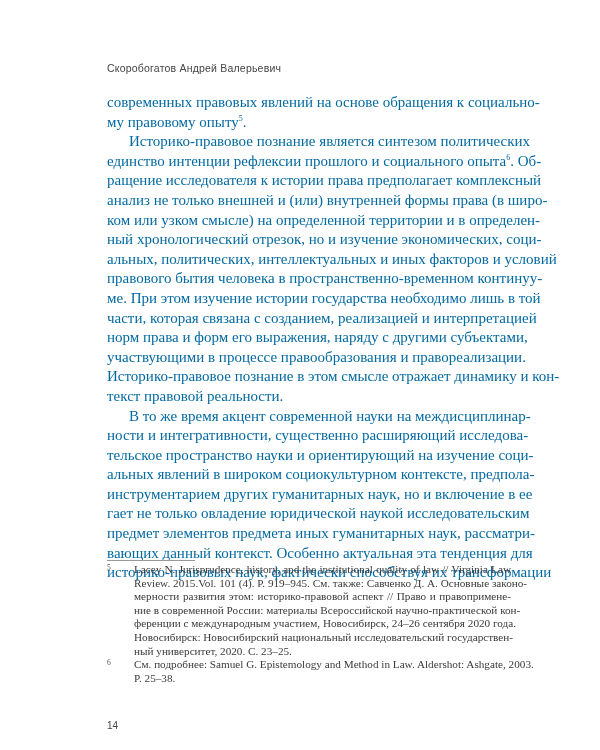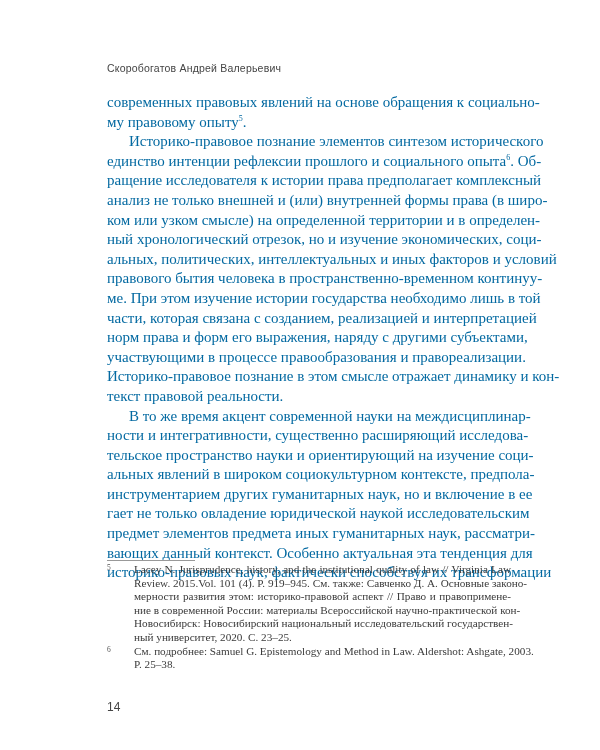--- a/index.html
+++ b/index.html
@@ -24,37 +24,37 @@
   .fn-rule { position: absolute; left: 107px; top: 560px; width: 88px; height: 0; border-top: 1px solid #999; }
   .footnotes {
     position: absolute; left: 107px; top: 563px; width: 404px;
     font-family: "Liberation Serif", serif; font-size: 11.2px; line-height: 13.6px; color: #3a3a3a;
   }
   .fn { position: relative; padding-left: 19px; }
   .fn .fn-num { position: absolute; left: 0; top: -2px; font-size: 7.5px; color: #555; }
   .fn .fl { display: block; white-space: nowrap; text-align: justify; text-align-last: justify; margin-left: 8px; }
   .fn .fl.last { text-align-last: left; }
   .page-number {
-    position: absolute; left: 107px; top: 700px;
-    font-family: "Liberation Sans", sans-serif; font-size: 12px; color: #444;
+    position: absolute; left: 107px; top: 720px;
+    font-family: "Liberation Sans", sans-serif; font-size: 10px; color: #444;
   }
 </style>
 </head>
 <body>
 
 <div class="page">
   <div class="running-header">Скоробогатов Андрей Валерьевич</div>
 
   <div class="body-text">
     <p>
       <span class="line">современных правовых явлений на основе обращения к социально-</span>
       <span class="line last"><span>му правовому опыту</span><sup>5</sup><span>.</span></span>
     </p>
     <p>
-      <span class="line ind">Историко-правовое познание элементов синтезом исторического</span>
+      <span class="line ind">Историко-правовое познание является синтезом политических</span>
       <span class="line"><span>единство интенции рефлексии прошлого и социального опыта</span><sup>6</sup><span>. Об-</span></span>
       <span class="line">ращение исследователя к истории права предполагает комплексный</span>
       <span class="line">анализ не только внешней и (или) внутренней формы права (в широ-</span>
       <span class="line">ком или узком смысле) на определенной территории и в определен-</span>
       <span class="line">ный хронологический отрезок, но и изучение экономических, соци-</span>
       <span class="line">альных, политических, интеллектуальных и иных факторов и условий</span>
       <span class="line">правового бытия человека в пространственно-временном континуу-</span>
       <span class="line">ме. При этом изучение истории государства необходимо лишь в той</span>
       <span class="line">части, которая связана с созданием, реализацией и интерпретацией</span>
       <span class="line">норм права и форм его выражения, наряду с другими субъектами,</span>
@@ -77,20 +77,21 @@
 
   <div class="fn-rule"></div>
 
   <div class="footnotes">
     <div class="fn">
       <span class="fn-num">5</span>
       <span class="fl">Lacey N. Jurisprudence, history, and the institutional quality of law // Virginia Law</span>
       <span class="fl">Review. 2015.Vol. 101 (4). P. 919–945. См. также: Савченко Д. А. Основные законо-</span>
       <span class="fl">мерности развития этом: историко-правовой аспект // Право и правопримене-</span>
       <span class="fl">ние в современной России: материалы Всероссийской научно-практической кон-</span>
+      <span class="fl">ференции с международным участием, Новосибирск, 24–26 сентября 2020 года.</span>
       <span class="fl">Новосибирск: Новосибирский национальный исследовательский государствен-</span>
       <span class="fl last">ный университет, 2020. С. 23–25.</span>
     </div>
     <div class="fn">
       <span class="fn-num">6</span>
       <span class="fl">См. подробнее: Samuel G. Epistemology and Method in Law. Aldershot: Ashgate, 2003.</span>
       <span class="fl last">P. 25–38.</span>
     </div>
   </div>
 

